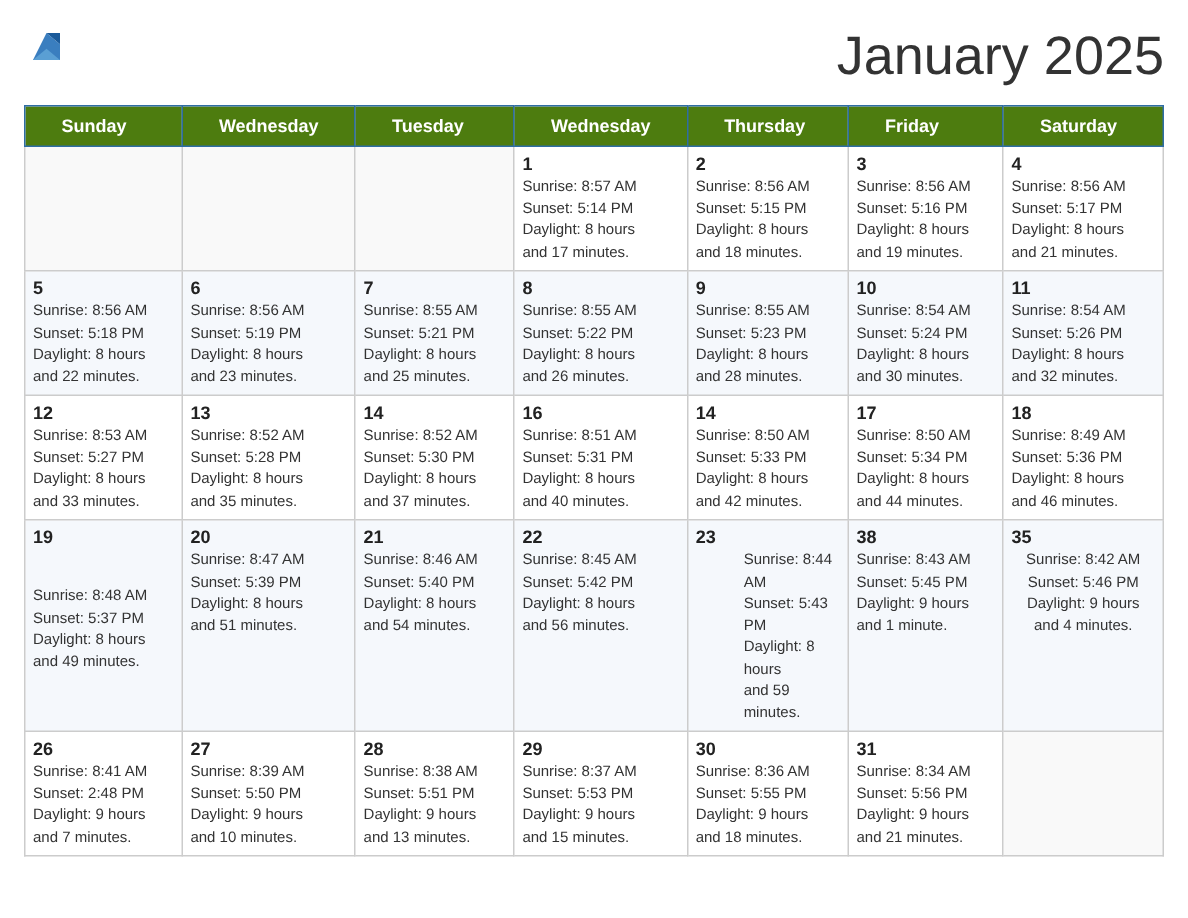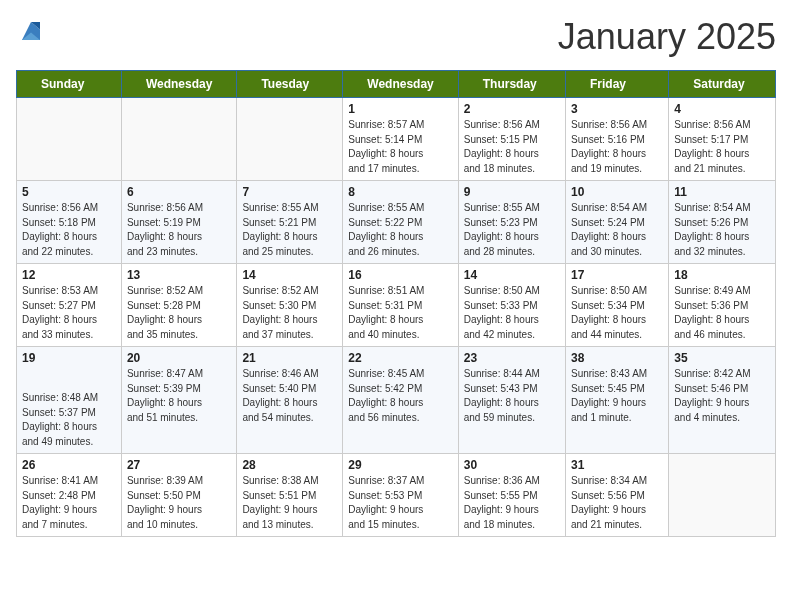--- a/index.html
+++ b/index.html
@@ -272,35 +272,35 @@
         </td>
         <td>
           <div class="day-number">22</div>
           <div class="day-info" style="white-space: pre-line;">Sunrise: 8:45 AM
 Sunset: 5:42 PM
 Daylight: 8 hours
 and 56 minutes.</div>
         </td>
         <td>
           <div class="day-number">23</div>
-          <div class="day-info" style="white-space: pre-line;">Sunrise: 8:44 AM
+          <div class="day-info" style="white-space: pre-line; margin-left: 32px;">Sunrise: 8:44 AM
 Sunset: 5:43 PM
 Daylight: 8 hours
 and 59 minutes.</div>
         </td>
         <td>
           <div class="day-number">38</div>
           <div class="day-info" style="white-space: pre-line;">Sunrise: 8:43 AM
 Sunset: 5:45 PM
 Daylight: 9 hours
 and 1 minute.</div>
         </td>
         <td>
           <div class="day-number">35</div>
-          <div class="day-info" style="white-space: pre-line;">Sunrise: 8:42 AM
+          <div class="day-info" style="white-space: pre-line; text-align: center;">Sunrise: 8:42 AM
 Sunset: 5:46 PM
 Daylight: 9 hours
 and 4 minutes.</div>
         </td>
       </tr>
       <tr>
         <td>
           <div class="day-number">26</div>
           <div class="day-info" style="white-space: pre-line;">Sunrise: 8:41 AM
 Sunset: 2:48 PM

